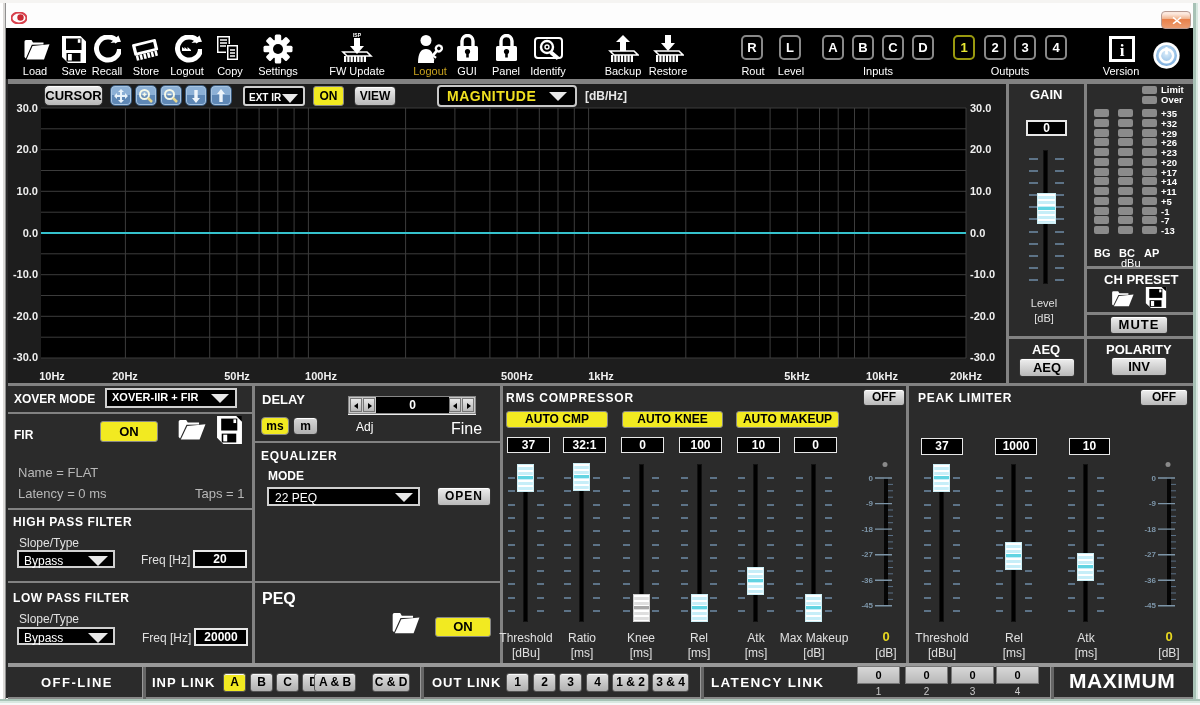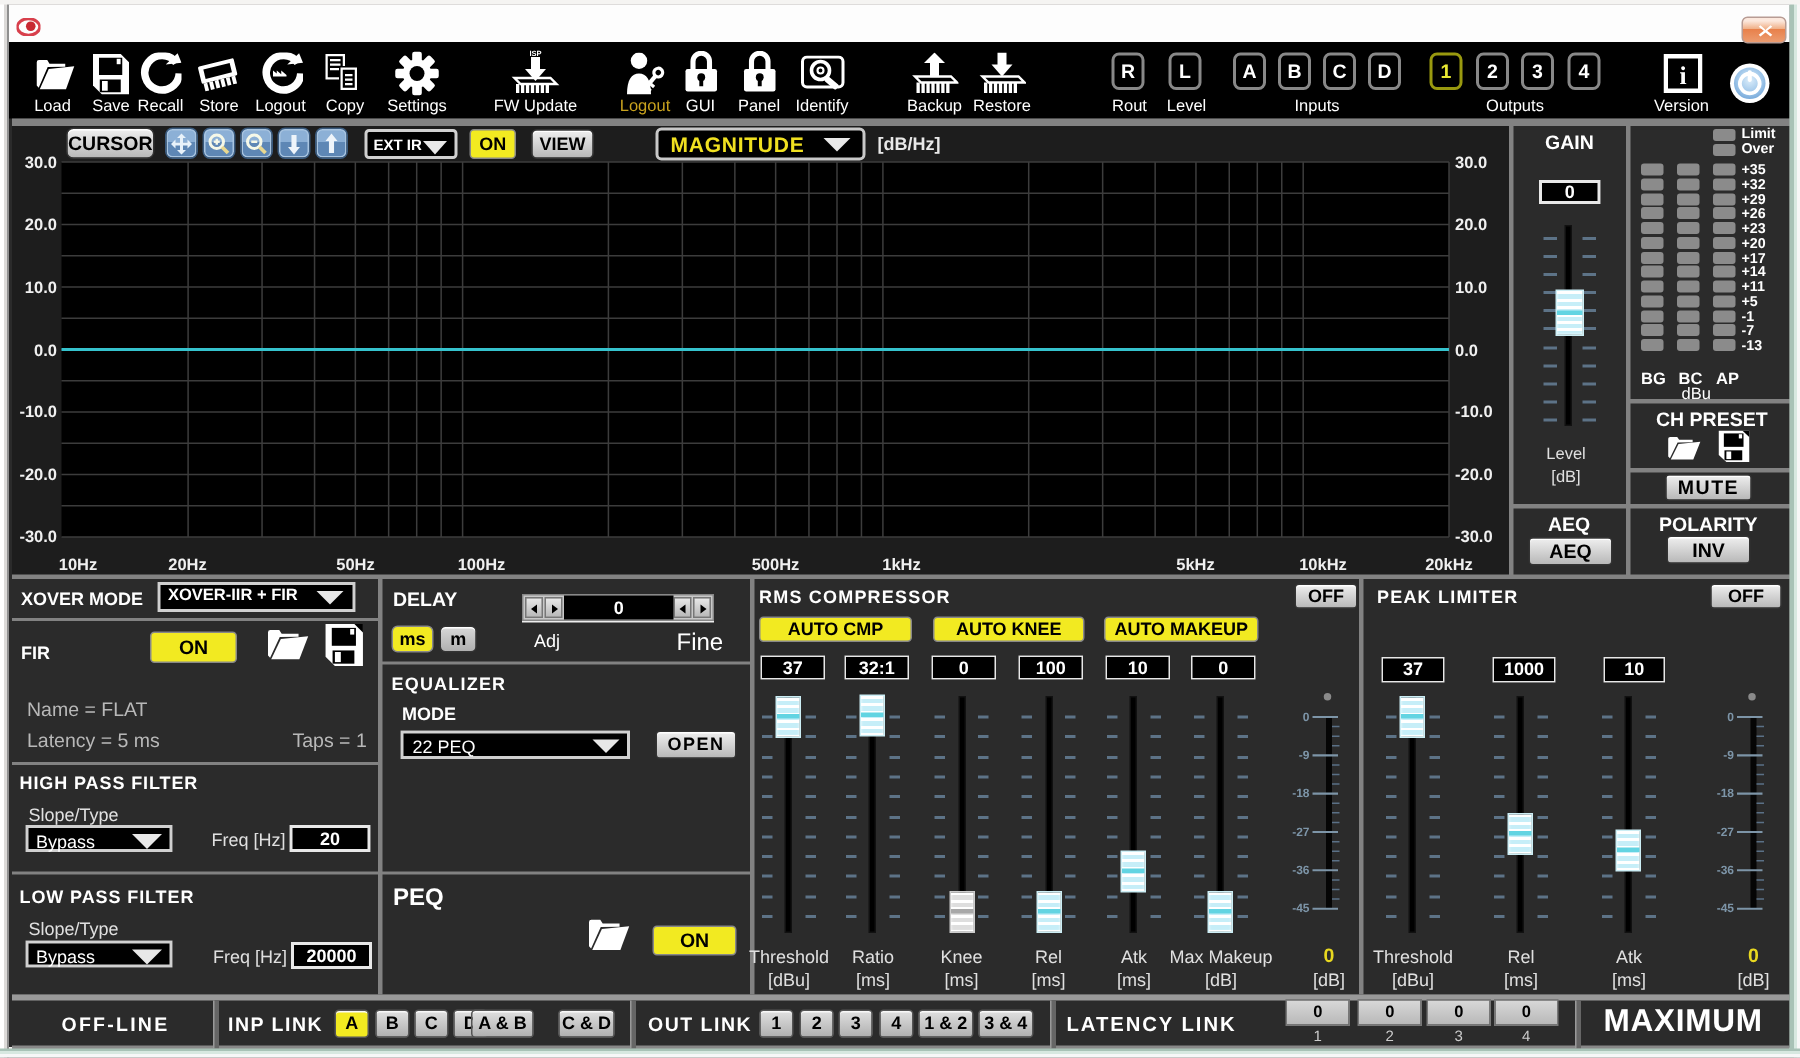--- a/index.html
+++ b/index.html
@@ -474,21 +474,21 @@
   </div>
 <div class="ptitle" style="left:14px;top:428px">FIR</div>
 <div class="ybtn" style="left:100px;top:421px;width:58px;height:21px;font-size:13px;line-height:19px">ON</div>
 <svg class="abs" style="left:176px;top:417px" width="30" height="26" viewBox="0 0 28 26" preserveAspectRatio="none">
     <use href="#ifolder"></use>
   </svg>
 <svg class="abs" style="left:216px;top:416px" width="27" height="28" viewBox="0 0 26 27" preserveAspectRatio="none">
     <use href="#ifloppy"></use>
   </svg>
 <div class="abs" style="left:18px;top:465px;color:#b8b8b8;font-size:13px">Name = FLAT</div>
-<div class="abs" style="left:18px;top:486px;color:#b8b8b8;font-size:13px">Latency = 5 ms</div>
+<div class="abs" style="left:18px;top:486px;color:#b8b8b8;font-size:13px">Latency = 0 ms</div>
 <div class="abs" style="left:195px;top:486px;color:#b8b8b8;font-size:13px">Taps = 1</div>
 <div class="ptitle" style="left:13px;top:515px;letter-spacing:0.6px">HIGH PASS FILTER</div>
 <div class="abs" style="left:19px;top:536px;color:#e0e0e0;font-size:12px">Slope/Type</div>
 <div class="dd" style="left:17px;top:550px;width:98px;height:18px">
     <span style="position:absolute;left:5px;top:2px;font-weight:normal;font-size:12px">Bypass</span>
     <span class="tri" style="right:5px;top:4px;border-left-width:10px;border-right-width:10px;border-top-width:10px"></span>
   </div>
 <div class="abs" style="left:141px;top:553px;color:#e0e0e0;font-size:12px">Freq [Hz]</div>
 <div class="vbox" style="left:193px;top:550px;width:54px;height:18px;line-height:14px;border-width:2px">20</div>
 <div class="ptitle" style="left:13px;top:591px;letter-spacing:0.6px">LOW PASS FILTER</div>

